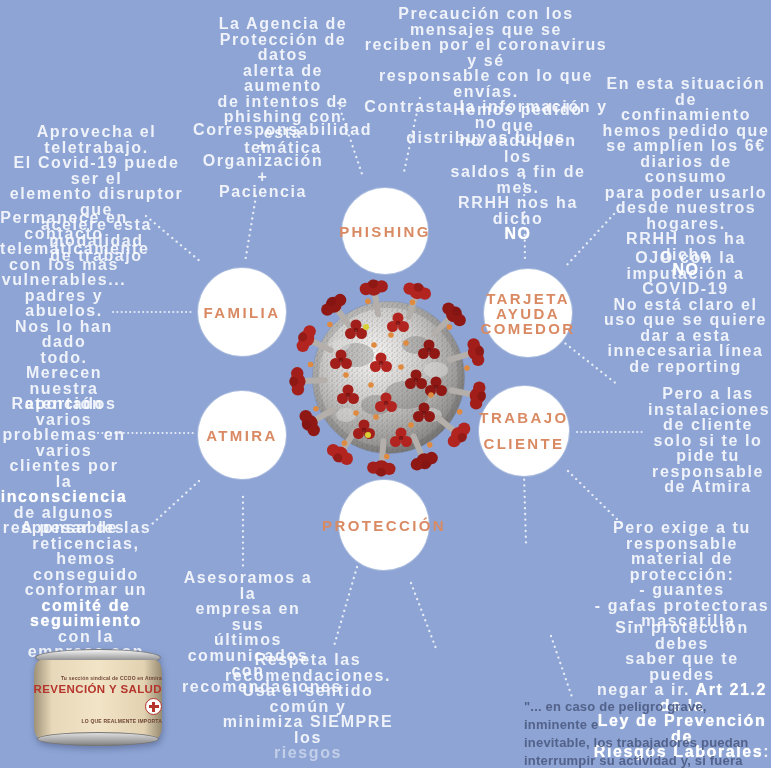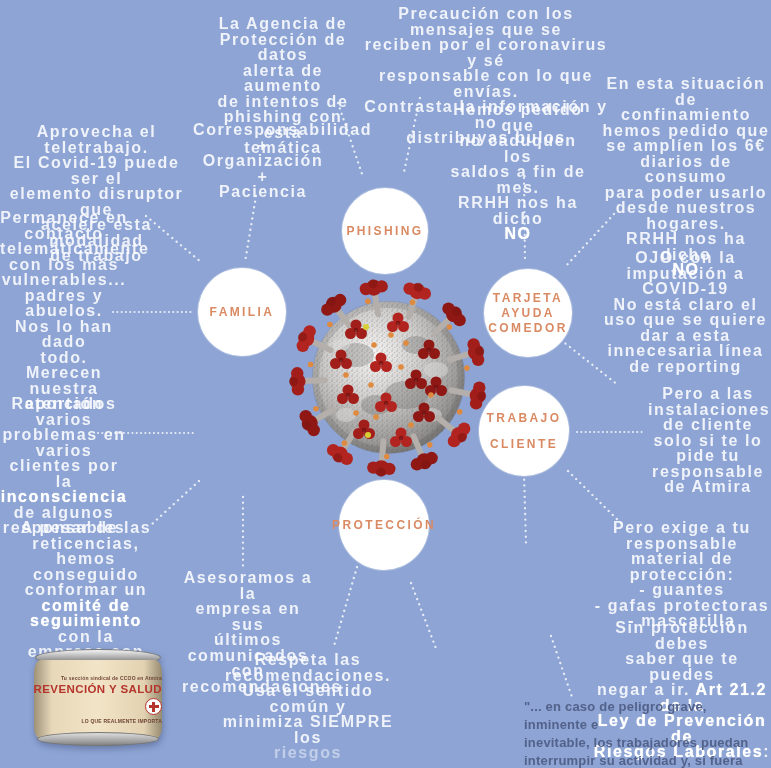--- a/index.html
+++ b/index.html
@@ -18,21 +18,21 @@
   .note-quote{
     text-align:left;letter-spacing:.2px;font-size:13px;line-height:18px;
     color:var(--quote,#53628a);font-weight:700;text-shadow:none;white-space:pre-line;
   }
   .node{
     position:absolute;border-radius:50%;background:var(--nodefill,#ffffff);
     display:flex;align-items:center;justify-content:center;text-align:center;
     box-shadow:0 0 0 1px rgba(255,255,255,.25);
   }
   .node-label{
-    color:var(--accent,#d98a63);font-weight:700;font-size:12px;
+    color:var(--accent,#d98a63);font-weight:700;font-size:15px;
     letter-spacing:2.4px;line-height:15px;white-space:pre-line;text-align:center;
   }
   .node-spread .node-label{line-height:26px;}
   #connectors{position:absolute;left:0;top:0;pointer-events:none;}
   #connectors line{stroke:#ffffff;stroke-width:2.3;stroke-linecap:round;opacity:.8;stroke-dasharray:0.1 5.6;}
   #connectors line.dense{stroke-dasharray:0.1 4.2;stroke-width:2;}
   #virus{position:absolute;left:286px;top:275px;}
   
   .can{position:absolute;left:34px;top:649px;width:128px;height:97px;filter:drop-shadow(1px 3px 3px rgba(40,50,90,.35));}
   .can-rim-top{position:absolute;top:0;left:1px;right:1px;height:15px;border-radius:50%;
@@ -243,20 +243,23 @@
     <span class="node-label">PHISHING</span>
     </div>
   <div class="node" style="left:198px;top:268px;width:88px;height:88px">
     <span class="node-label">FAMILIA</span>
     </div>
   <div class="node" style="left:484px;top:269px;width:88px;height:88px">
     <span class="node-label">TARJETA
 AYUDA
 COMEDOR</span>
     </div>
+  <div class="node" style="left:198px;top:391px;width:88px;height:88px">
+    <span class="node-label">ATMIRA</span>
+    </div>
   <div class="node node-spread" style="left:479px;top:386px;width:90px;height:90px">
     <span class="node-label">TRABAJO
 CLIENTE</span>
     </div>
   <div class="node" style="left:339px;top:480px;width:90px;height:90px">
     <span class="node-label">PROTECCIÓN</span>
     </div>
 
   <div class="note" style="left:203px;top:16px;width:160px">La Agencia de
 Protección de datos

